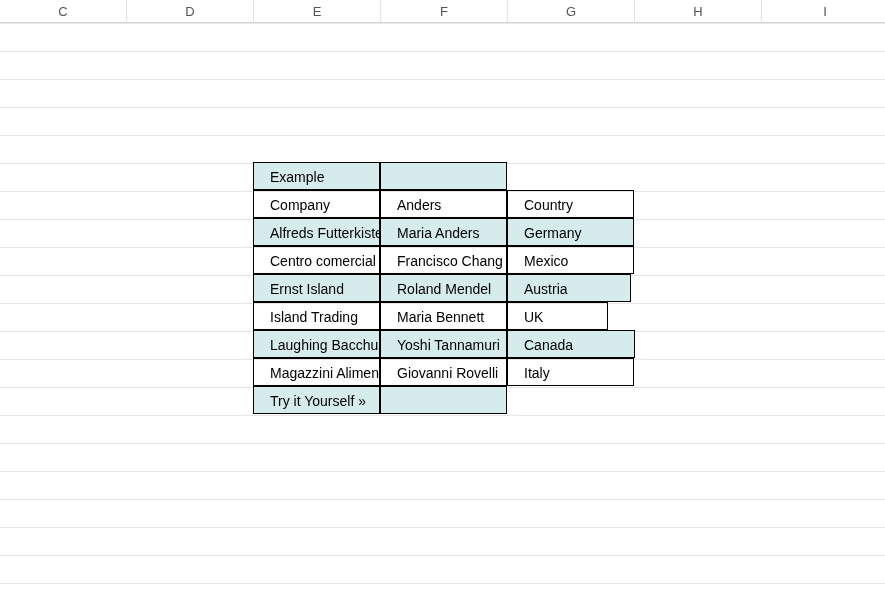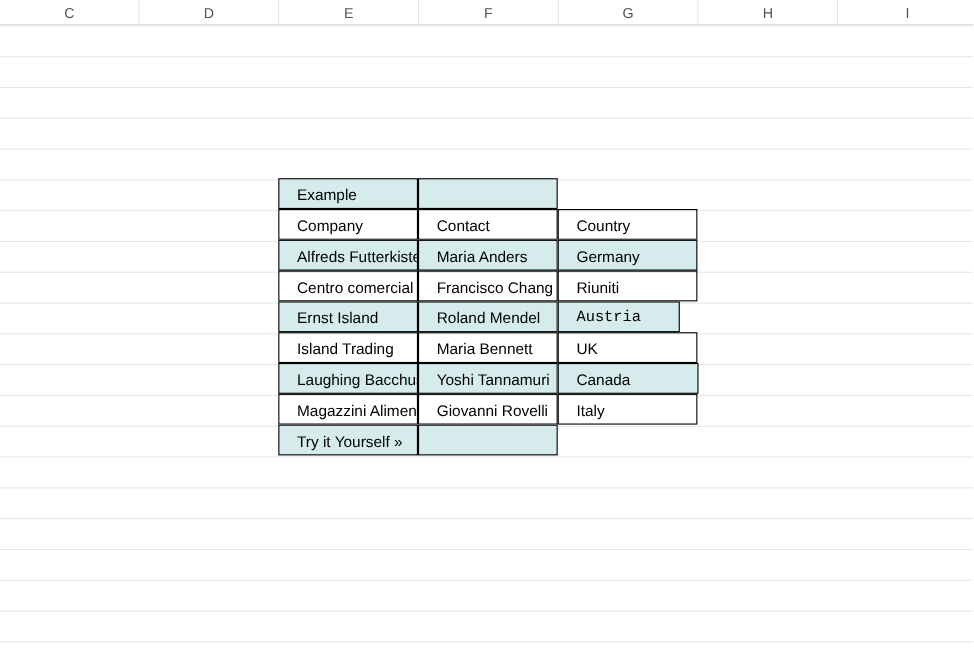--- a/index.html
+++ b/index.html
@@ -85,34 +85,34 @@
     <div class="row-line" style="top: 415px;"></div>
     <div class="row-line" style="top: 443px;"></div>
     <div class="row-line" style="top: 471px;"></div>
     <div class="row-line" style="top: 499px;"></div>
     <div class="row-line" style="top: 527px;"></div>
     <div class="row-line" style="top: 555px;"></div>
     <div class="row-line" style="top: 583px;"></div>
     <div class="cell shaded bordered" style="left: 254px; width: 127px; top: 163px;">Example</div>
     <div class="cell shaded bordered" style="left: 381px; width: 127px; top: 163px;"></div>
     <div class="cell bordered" style="left: 254px; width: 127px; top: 191px;">Company</div>
-    <div class="cell bordered" style="left: 381px; width: 127px; top: 191px;">Contact</div>
+    <div class="cell bordered" style="left: 381px; width: 127px; top: 191px;">Anders</div>
     <div class="cell bordered" style="left: 508px; width: 127px; top: 191px;">Country</div>
     <div class="cell shaded bordered" style="left: 254px; width: 127px; top: 219px;">Alfreds Futterkiste</div>
     <div class="cell shaded bordered" style="left: 381px; width: 127px; top: 219px;">Maria Anders</div>
     <div class="cell shaded bordered" style="left: 508px; width: 127px; top: 219px;">Germany</div>
     <div class="cell bordered" style="left: 254px; width: 127px; top: 247px;">Centro comercial Moctezuma</div>
     <div class="cell bordered" style="left: 381px; width: 127px; top: 247px;">Francisco Chang</div>
-    <div class="cell bordered" style="left: 508px; width: 127px; top: 247px;">Riuniti</div>
+    <div class="cell bordered" style="left: 508px; width: 127px; top: 247px;">Mexico</div>
     <div class="cell shaded bordered" style="left: 254px; width: 127px; top: 275px;">Ernst Island</div>
     <div class="cell shaded bordered" style="left: 381px; width: 127px; top: 275px;">Roland Mendel</div>
-    <div class="cell shaded bordered" style="left: 508px; width: 111px; top: 275px; font-family: Liberation Mono, monospace;">Austria</div>
+    <div class="cell shaded bordered" style="left: 508px; width: 124px; top: 275px;">Austria</div>
     <div class="cell bordered" style="left: 254px; width: 127px; top: 303px;">Island Trading</div>
     <div class="cell bordered" style="left: 381px; width: 127px; top: 303px;">Maria Bennett</div>
-    <div class="cell bordered" style="left: 508px; width: 127px; top: 303px;">UK</div>
+    <div class="cell bordered" style="left: 508px; width: 101px; top: 303px;">UK</div>
     <div class="cell shaded bordered" style="left: 254px; width: 127px; top: 331px;">Laughing Bacchus Winecellars</div>
     <div class="cell shaded bordered" style="left: 381px; width: 127px; top: 331px;">Yoshi Tannamuri</div>
     <div class="cell shaded bordered" style="left: 508px; width: 128px; top: 331px;">Canada</div>
     <div class="cell bordered" style="left: 254px; width: 127px; top: 359px;">Magazzini Alimentari Riuniti</div>
     <div class="cell bordered" style="left: 381px; width: 127px; top: 359px;">Giovanni Rovelli</div>
     <div class="cell bordered" style="left: 508px; width: 127px; top: 359px;">Italy</div>
     <div class="cell shaded bordered" style="left: 254px; width: 127px; top: 387px;">Try it Yourself »</div>
     <div class="cell shaded bordered" style="left: 381px; width: 127px; top: 387px;"></div>
   </div>
 

